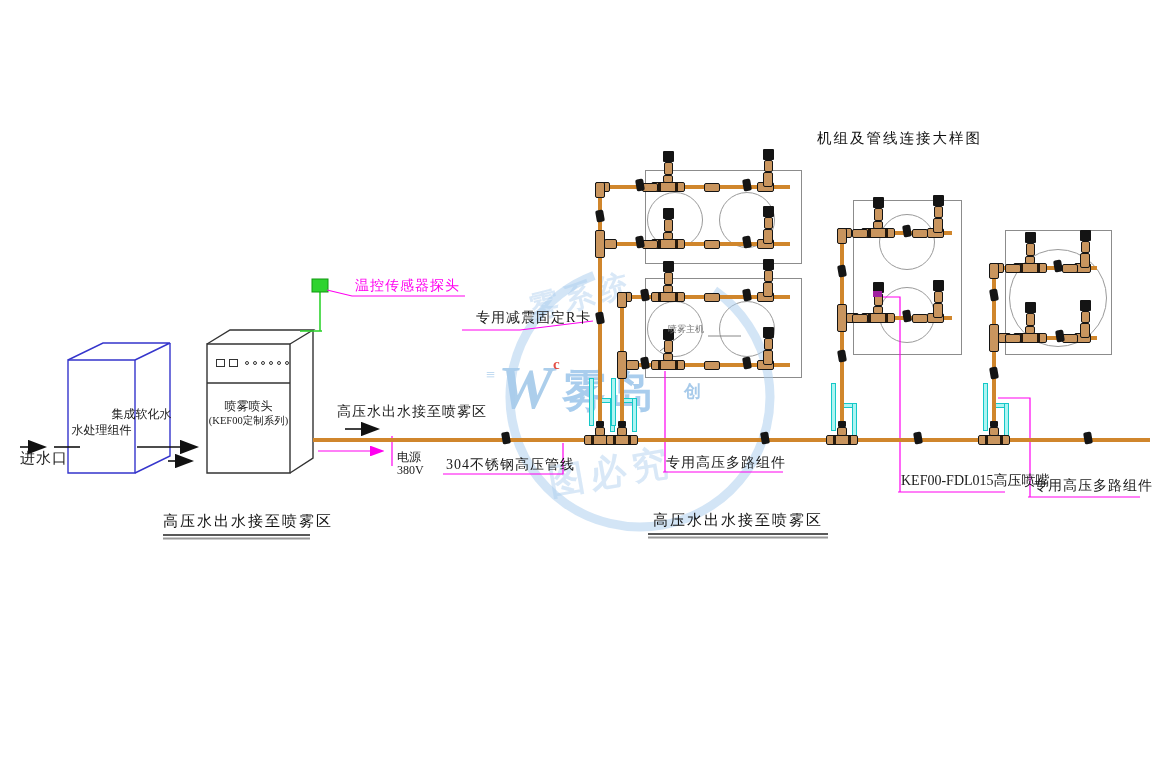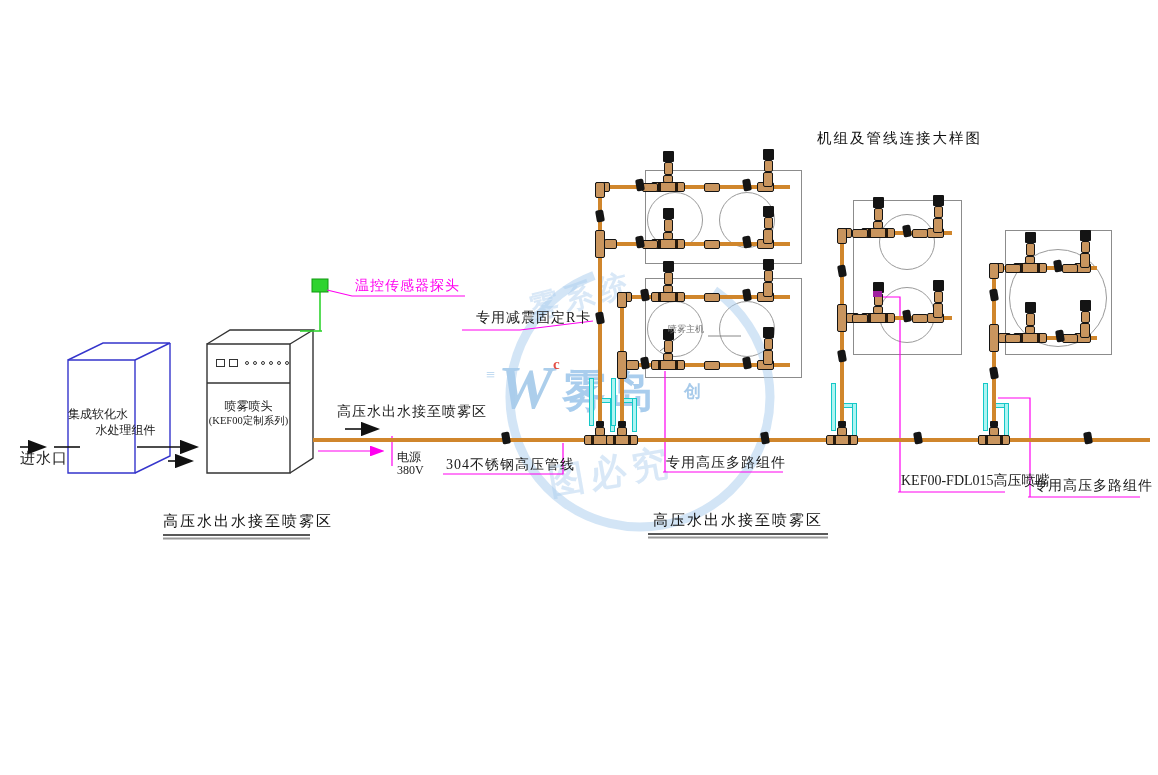--- a/index.html
+++ b/index.html
@@ -111,22 +111,22 @@
       <div class="cab-dot" style="left: 245px; top: 361px;"></div>
       <div class="cab-dot" style="left: 253px; top: 361px;"></div>
       <div class="cab-dot" style="left: 261px; top: 361px;"></div>
       <div class="cab-dot" style="left: 269px; top: 361px;"></div>
       <div class="cab-dot" style="left: 277px; top: 361px;"></div>
       <div class="cab-dot" style="left: 285px; top: 361px;"></div>
     </div>
 
   <div class="lbl" style="left:20px;top:449px;font-size:15px;">进水口</div>
 
-  <div class="lbl small" style="left:68px;top:406px;width:67px;text-align:left;">集成软化水</div>
-  <div class="lbl small" style="left:68px;top:422px;width:67px;text-align:center;margin-left:24px;">水处理组件</div>
+  <div class="lbl small" style="left:68px;top:406px;width:67px;text-align:center;padding-left:40px;">集成软化水</div>
+  <div class="lbl small" style="left:68px;top:422px;width:67px;text-align:center;">水处理组件</div>
 
   <div class="lbl small" style="left:207px;top:398px;width:83px;text-align:center;">喷雾喷头</div>
   <div class="lbl small" style="left:205px;top:414px;width:87px;text-align:center;font-size:10.5px;">(KEF00定制系列)</div>
 
   <div class="lbl magenta" style="left:355px;top:277px;">温控传感器探头</div>
   <div class="lbl" style="left:476px;top:309px;">专用减震固定R卡</div>
   <div class="lbl" style="left:337px;top:403px;">高压水出水接至喷雾区</div>
 
   <div class="lbl small" style="left:397px;top:449px;">电源</div>
   <div class="lbl small" style="left:397px;top:463px;">380V</div>

